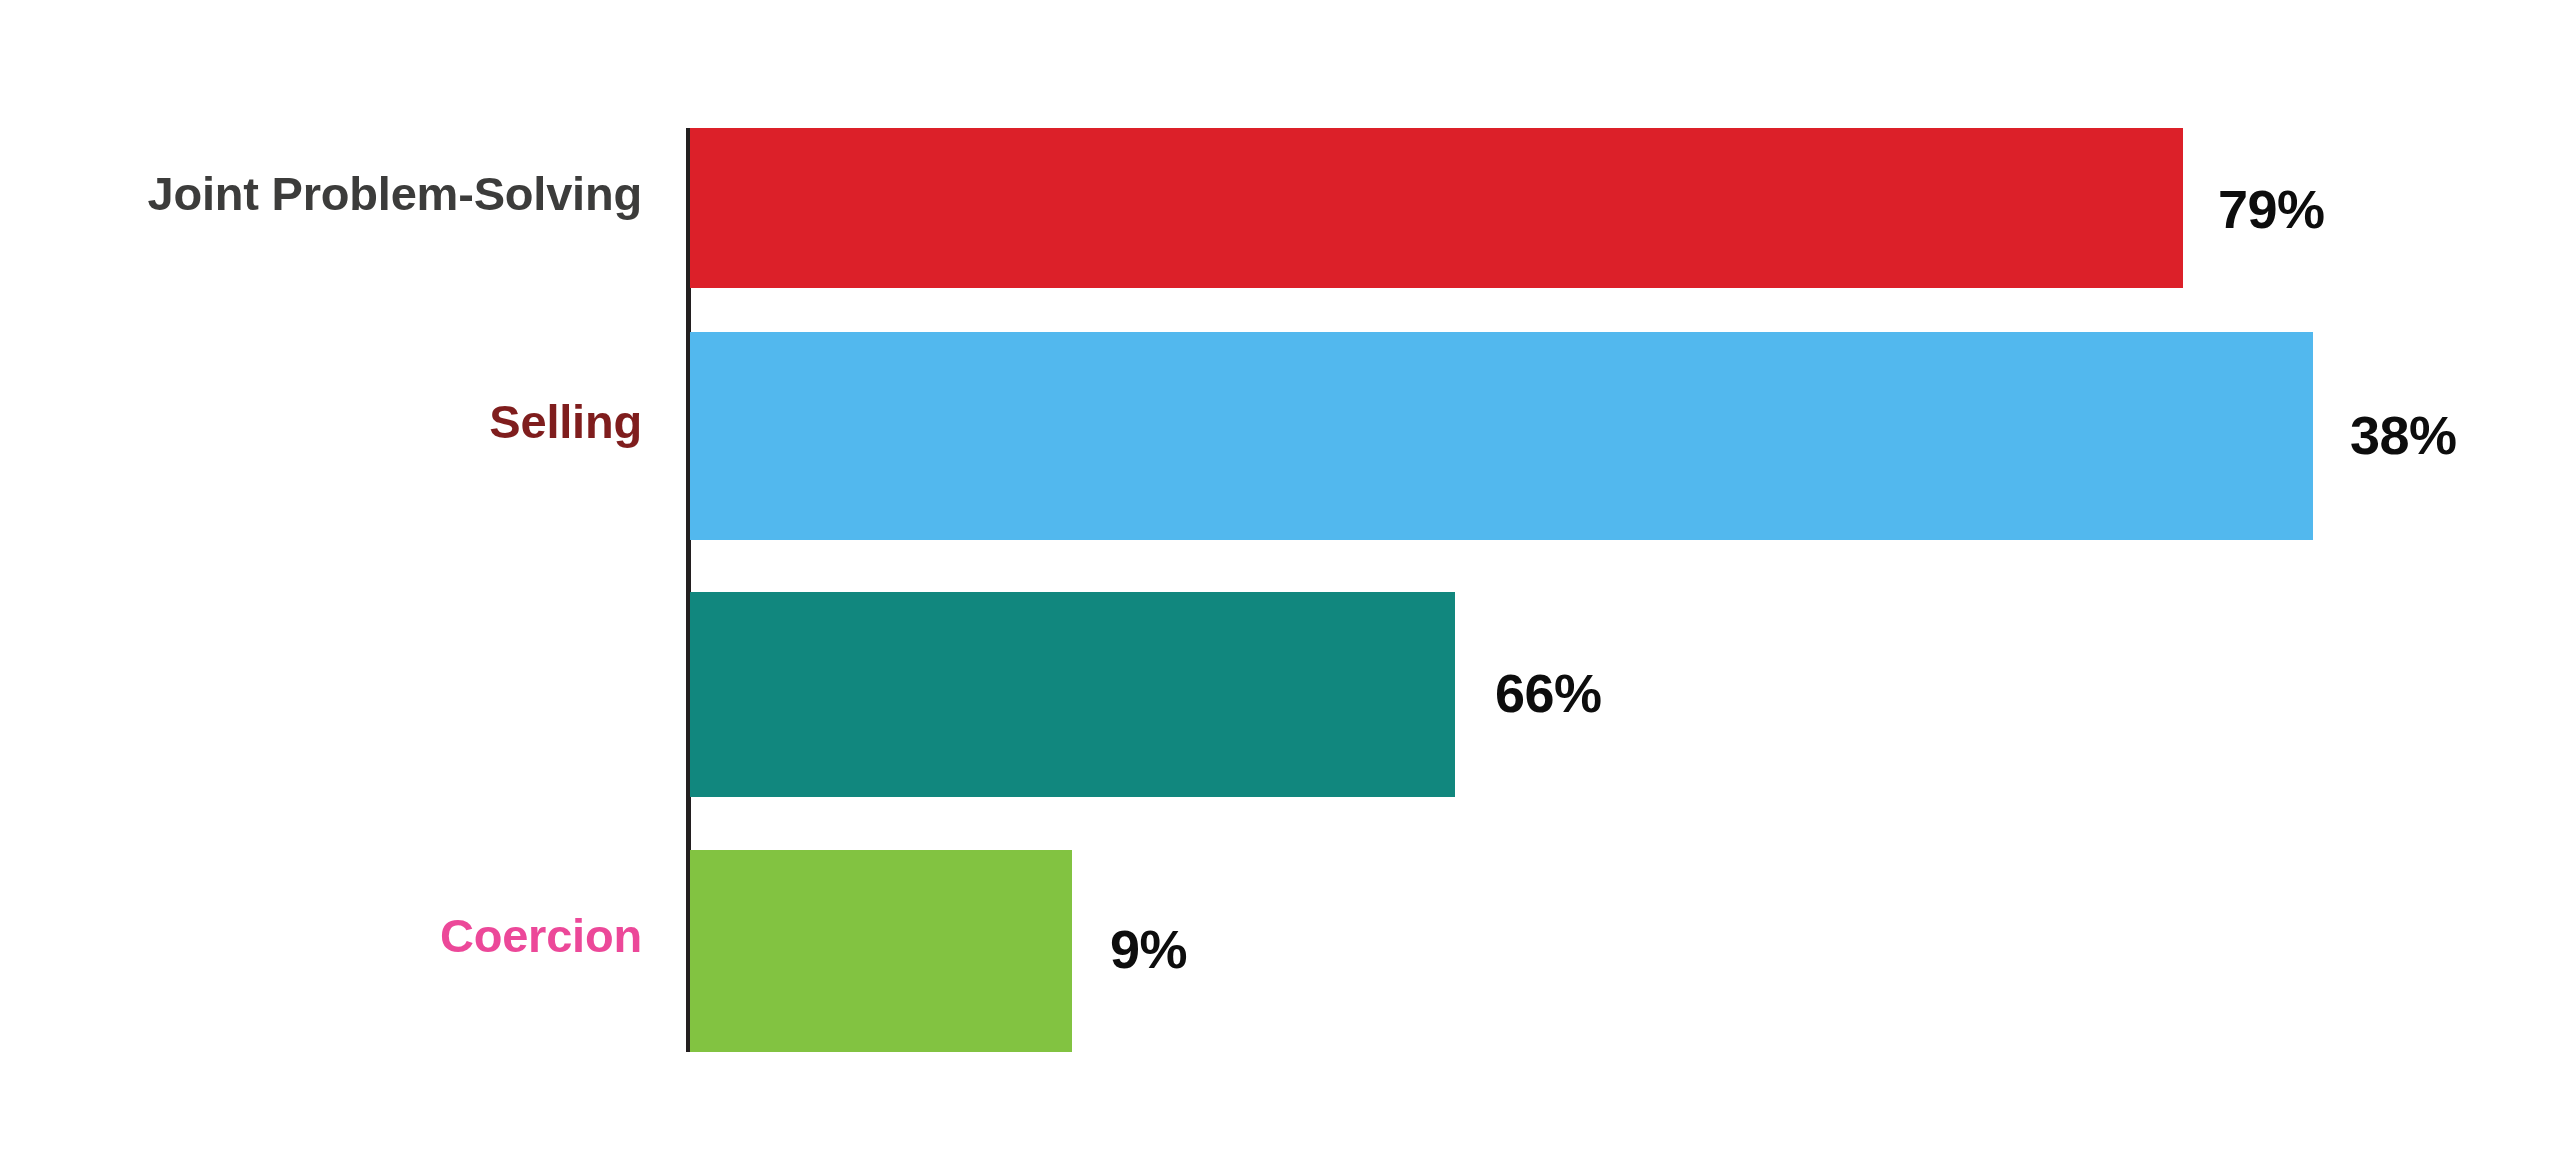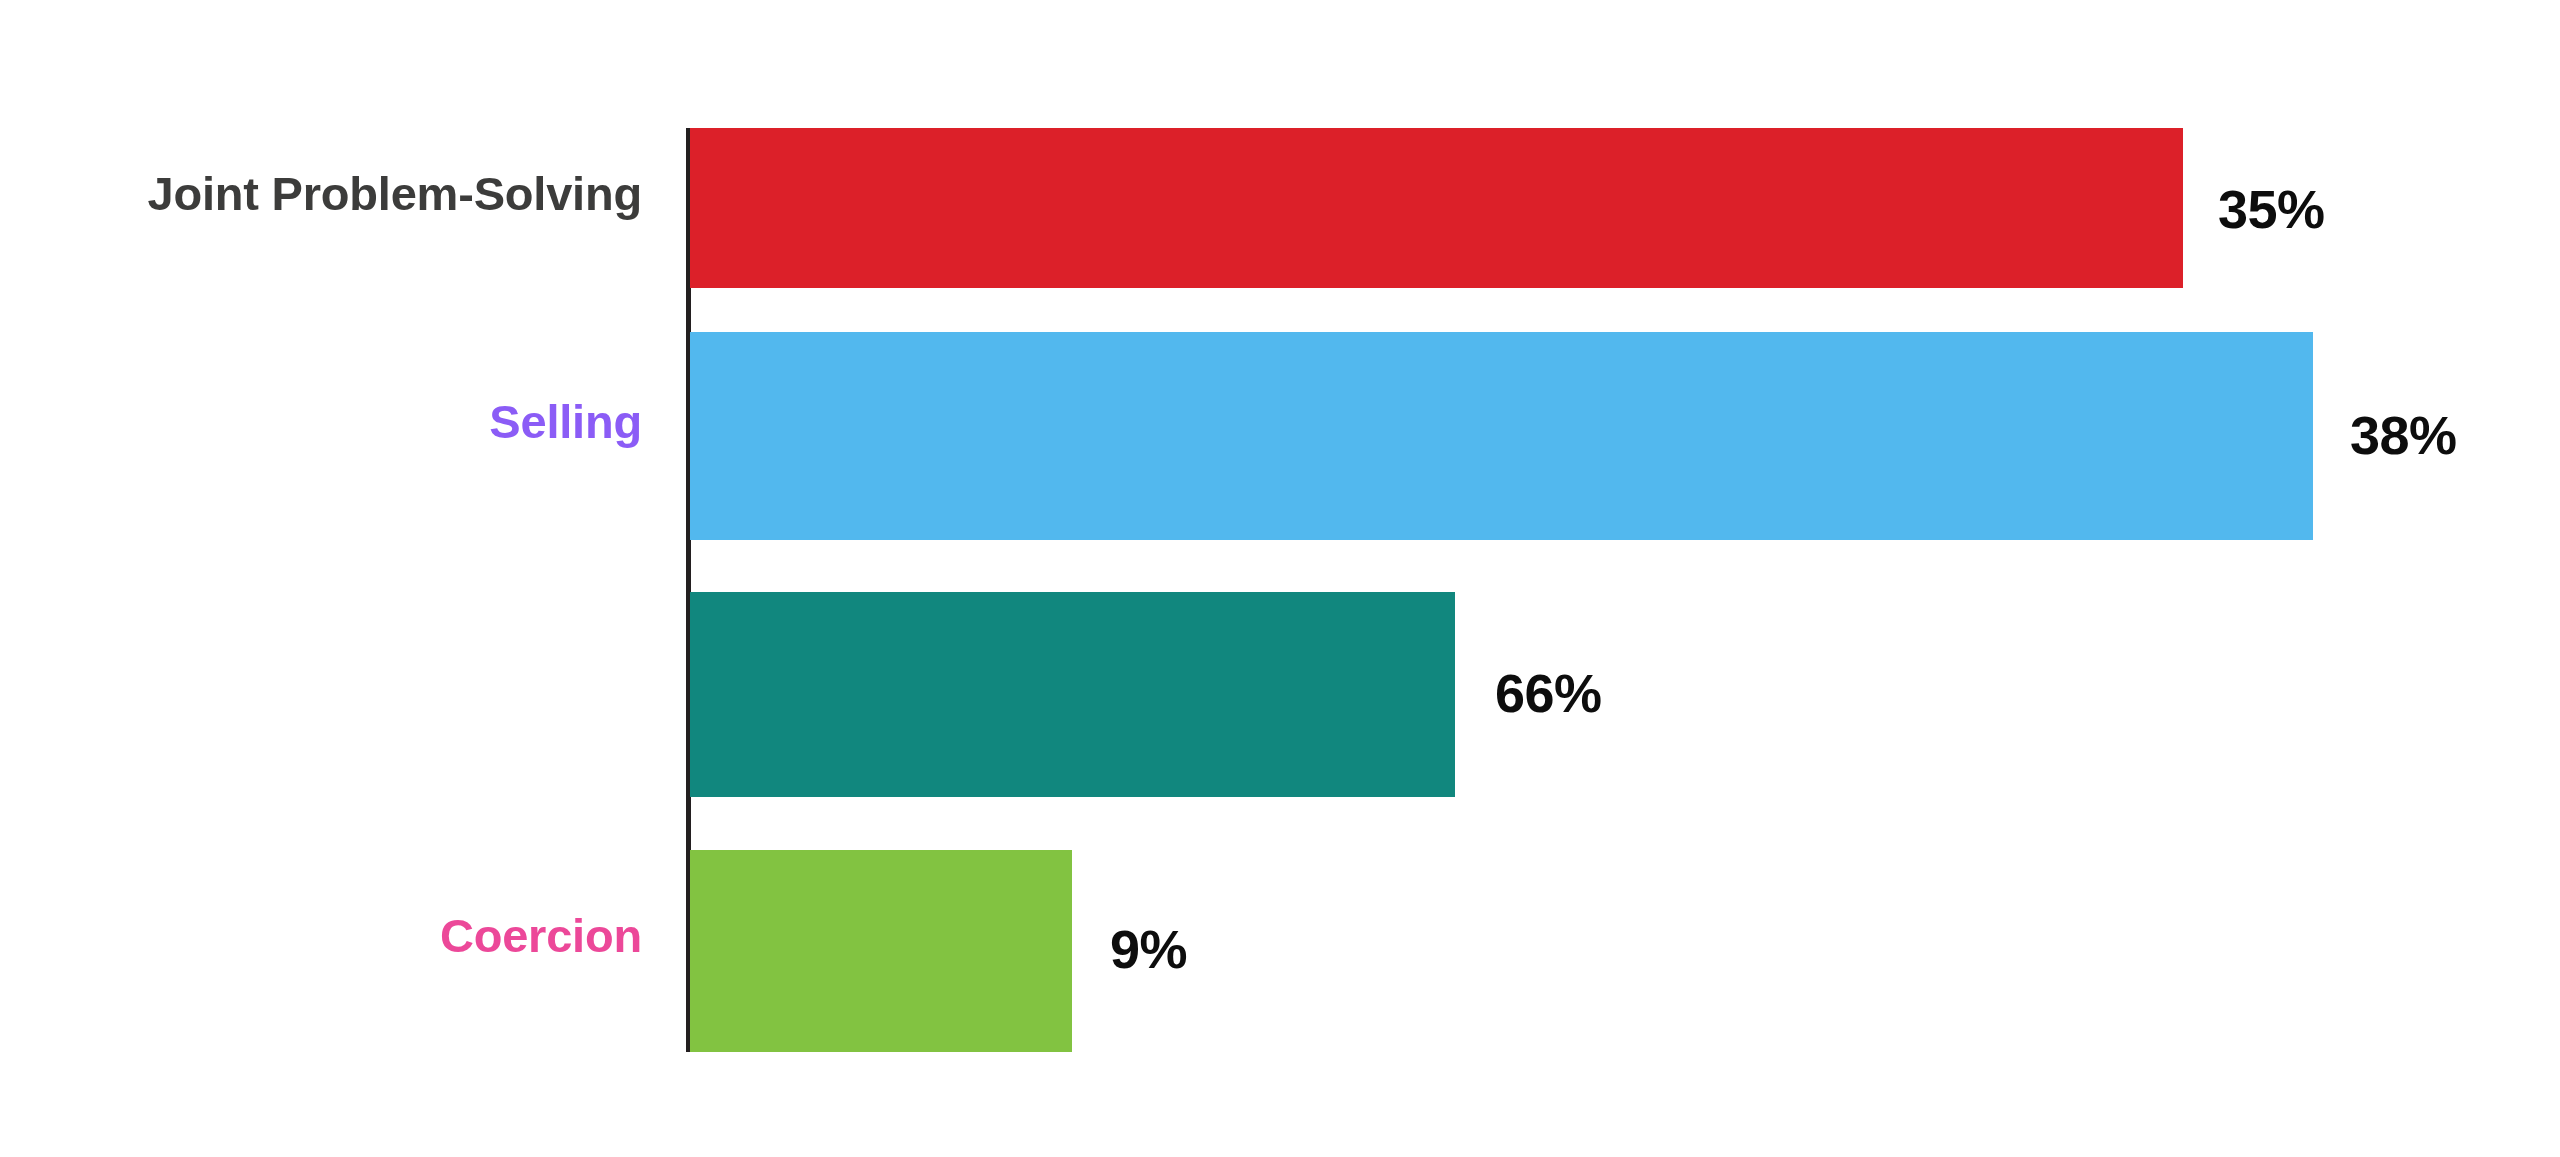--- a/index.html
+++ b/index.html
@@ -104,25 +104,25 @@
 <body>
 
 <div id="chart-root" style="background: rgb(255, 255, 255);">
   <div class="plot-area">
 
     <div class="axis-line" style="background: rgb(35, 31, 32);"></div>
 
     <div class="bar-row" id="row-0">
       <div class="cat-label" style="color: rgb(60, 60, 59);">Joint Problem-Solving</div>
       <div class="bar" style="background: rgb(220, 32, 41);"></div>
-      <div class="value-label" style="color: rgb(13, 13, 13);">35%</div>
+      <div class="value-label" style="color: rgb(13, 13, 13);">79%</div>
     </div>
 
     <div class="bar-row" id="row-1">
-      <div class="cat-label" style="color: #8b5cf6;">Selling</div>
+      <div class="cat-label" style="color: #7f1d1d;">Selling</div>
       <div class="bar" style="background: rgb(82, 184, 238);"></div>
       <div class="value-label" style="color: rgb(13, 13, 13);">38%</div>
     </div>
 
     <div class="bar-row" id="row-2">
       <div class="bar" style="background: rgb(17, 135, 126);"></div>
       <div class="value-label" style="color: rgb(13, 13, 13);">66%</div>
     </div>
 
     <div class="bar-row" id="row-3">

